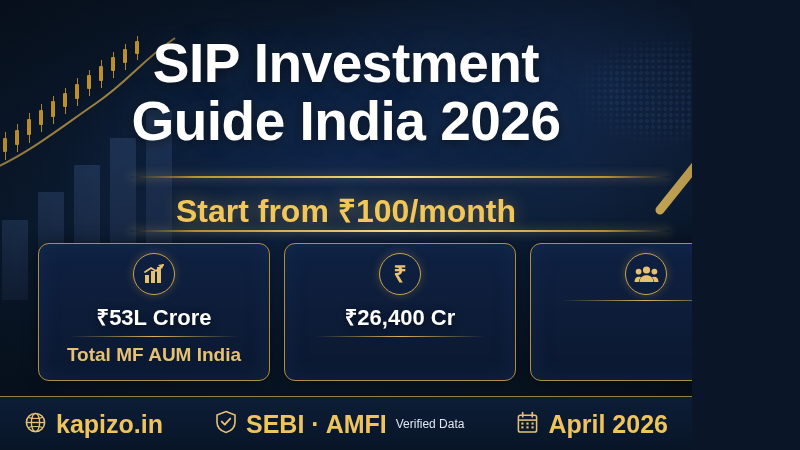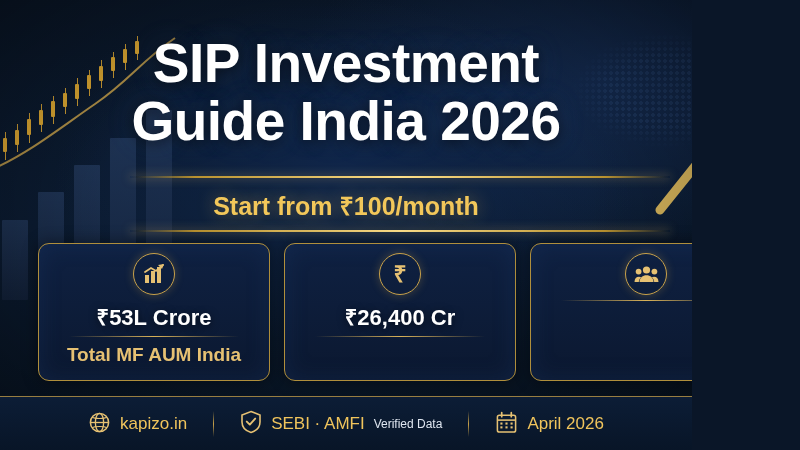--- a/index.html
+++ b/index.html
@@ -52,21 +52,21 @@
   }
   .rule{
     position:absolute;left:130px;width:540px;height:2px;z-index:5;
     background:linear-gradient(90deg, rgba(200,160,60,0) 0%, #b8912f 12%, #ffe08a 50%, #b8912f 88%, rgba(200,160,60,0) 100%);
     box-shadow:0 0 10px rgba(255,206,110,.55);
   }
   .rule.top{top:176px;}
   .rule.bot{top:230px;}
   .subtitle{
     position:absolute;left:0;right:0;top:188px;text-align:center;z-index:5;
-    font-size:25px;font-weight:bold;color:#f0c killer;
+    font-size:32px;font-weight:bold;color:#f0c killer;
     color:#f3c košt;
   }
   .subtitle{color:#f2c75a;text-shadow:0 0 18px rgba(240,190,80,.45);}
 
   
   .cards{position:absolute;left:38px;top:243px;width:724px;height:138px;display:flex;gap:14px;z-index:5;}
   .card{
     flex:1;border:1.3px solid #b08f3c;border-radius:11px;
     background:linear-gradient(180deg,#0f2142 0%,#0b1830 100%);
     box-shadow:0 0 16px rgba(0,0,0,.45), inset 0 0 22px rgba(30,60,110,.30);
@@ -89,21 +89,21 @@
 
   
   .footer{
     position:absolute;left:0;right:0;top:396px;height:54px;z-index:6;
     background:linear-gradient(180deg,#0c1d36 0%,#081527 100%);
     border-top:1px solid rgba(201,162,74,.75);
     border-bottom:1px solid rgba(201,162,74,.55);
     display:flex;align-items:center;justify-content:center;gap:0;
   }
   .fgroup{display:flex;align-items:center;gap:9px;padding:0 26px;}
-  .ftxt{font-size:17px;font-weight:normal;color:#f0c45c;white-space:nowrap;}
+  .ftxt{font-size:25px;font-weight:bold;color:#f0c45c;white-space:nowrap;}
   .ftxt.plain{font-weight:normal;font-size:12px;color:#dfe6f0;}
   .fdiv{width:1px;height:26px;background:linear-gradient(180deg,rgba(201,162,74,0),#c9a24a,rgba(201,162,74,0));}
 </style>
 </head>
 <body>
 
 <div class="poster">
 
   <div class="bg">
     <div class="dotmap"></div>

